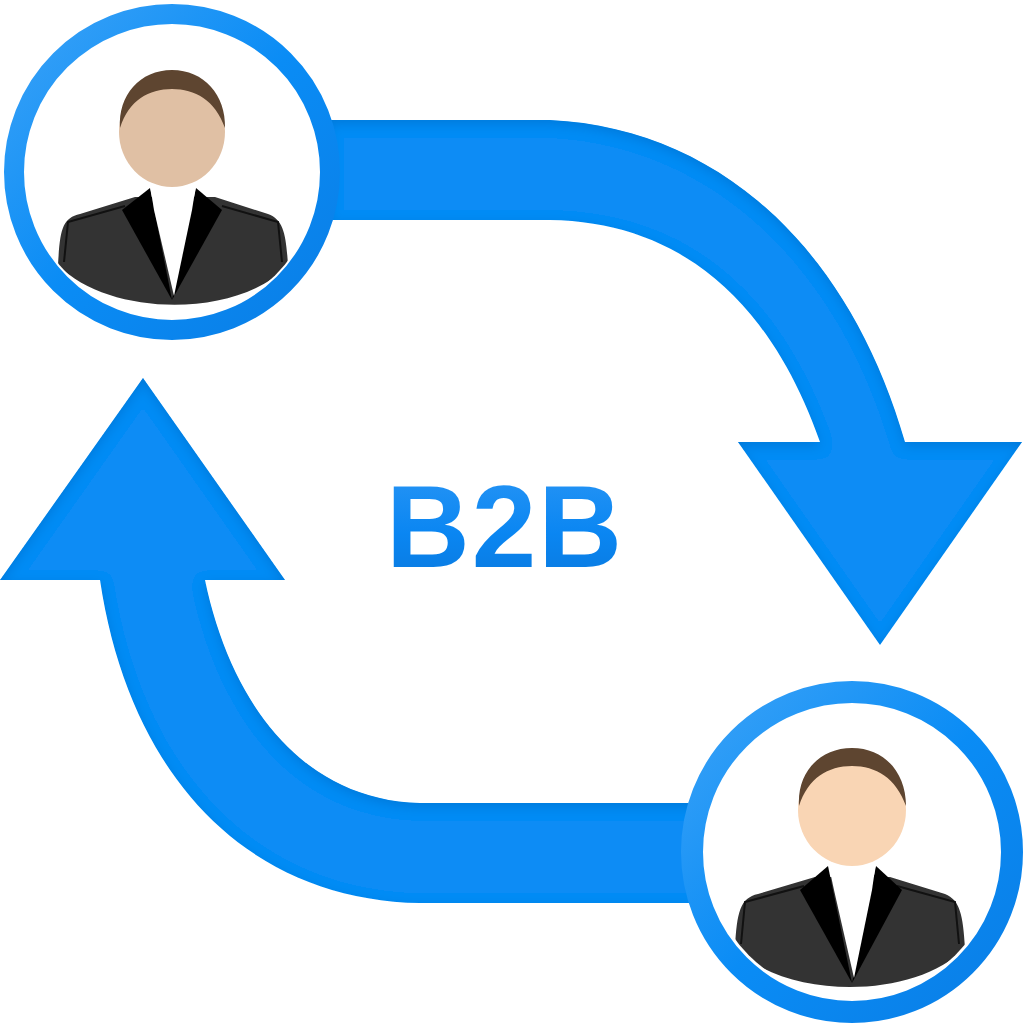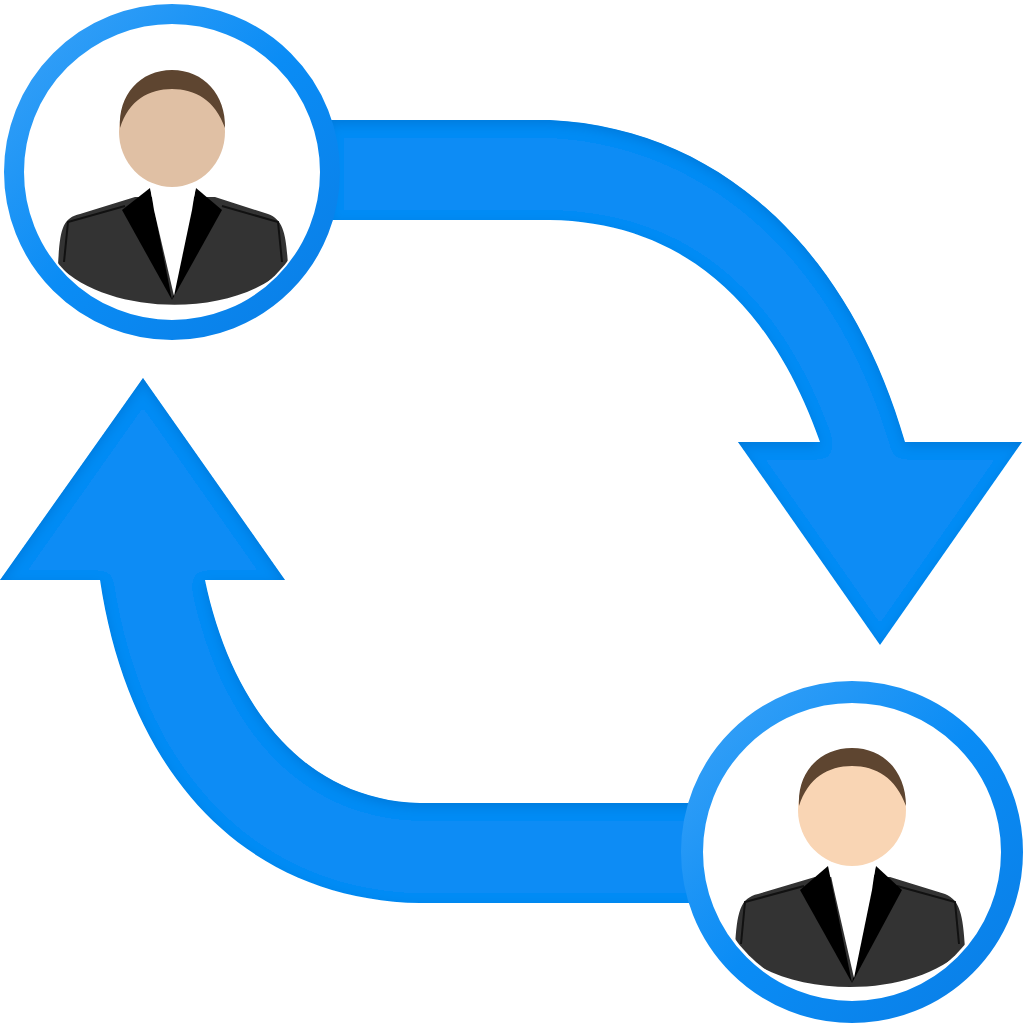--- a/index.html
+++ b/index.html
@@ -126,13 +126,14 @@
         <path d="M 959 944 L 955 902 L 897 886" stroke="#111111" stroke-width="2" fill="none"></path>
         <path d="M 828 866 L 800 890 L 852 983 Z" fill="#000000"></path>
         <path d="M 876 866 L 902 890 L 852 983 Z" fill="#000000"></path>
         <path d="M 828 862 L 876 862 L 872 890 L 854 978 L 834 890 Z" fill="#ffffff"></path>
         <ellipse cx="852" cy="810" rx="54" ry="56" fill="#f9d5b4"></ellipse>
         <path d="M 799 806 C 797 772, 820 748, 852 748 C 884 748, 906 772, 906 806 C 896 778, 876 766, 852 766 C 828 766, 808 778, 799 806 Z" fill="#5e4530"></path>
       </g>
     </g>
   </svg>
 
+  <div class="label">B2B</div>
 </div>
 
 </body></html>

